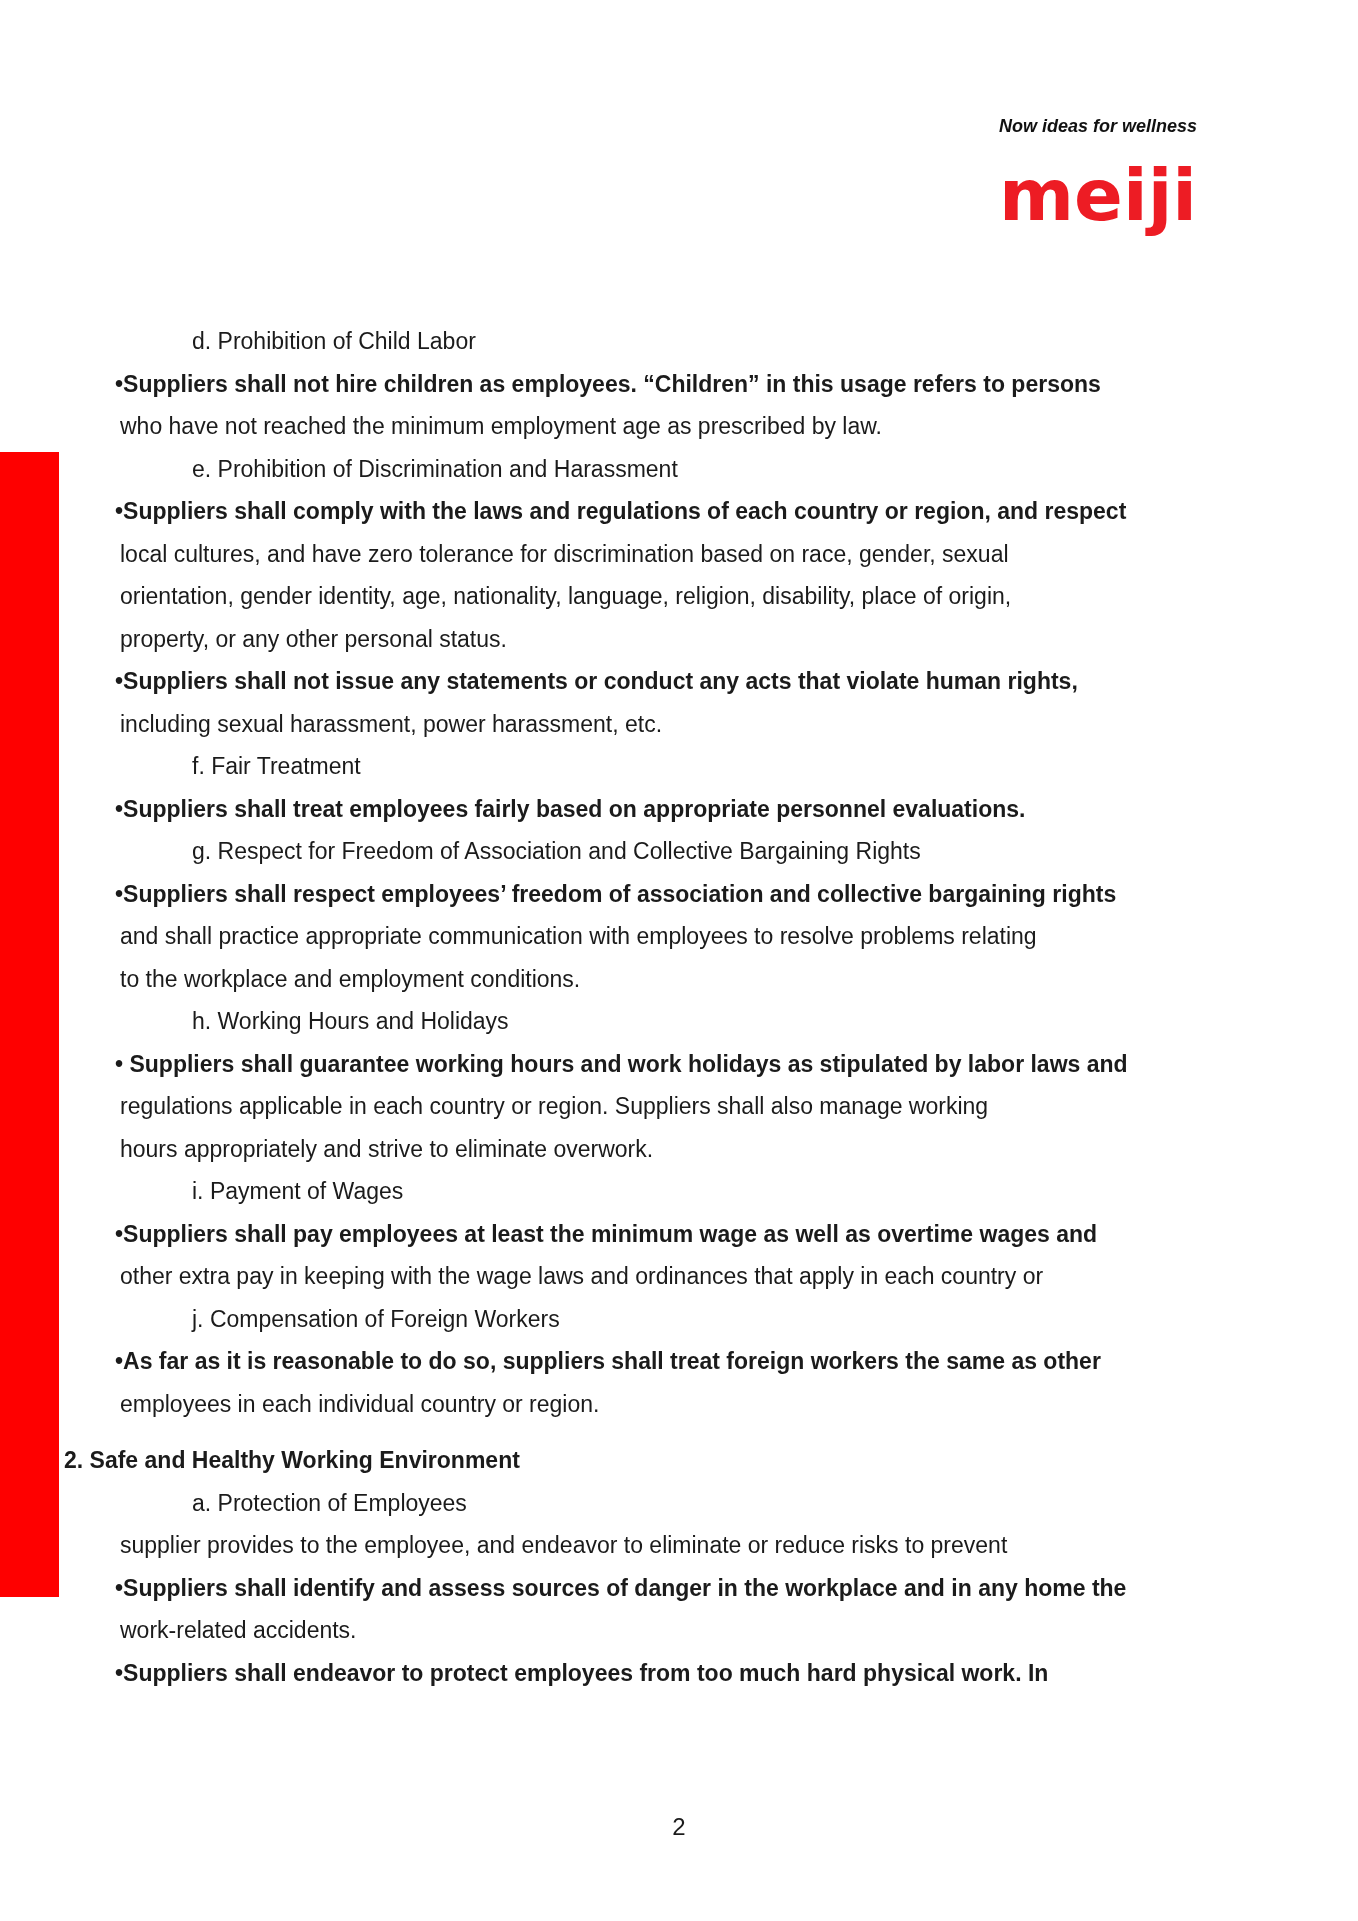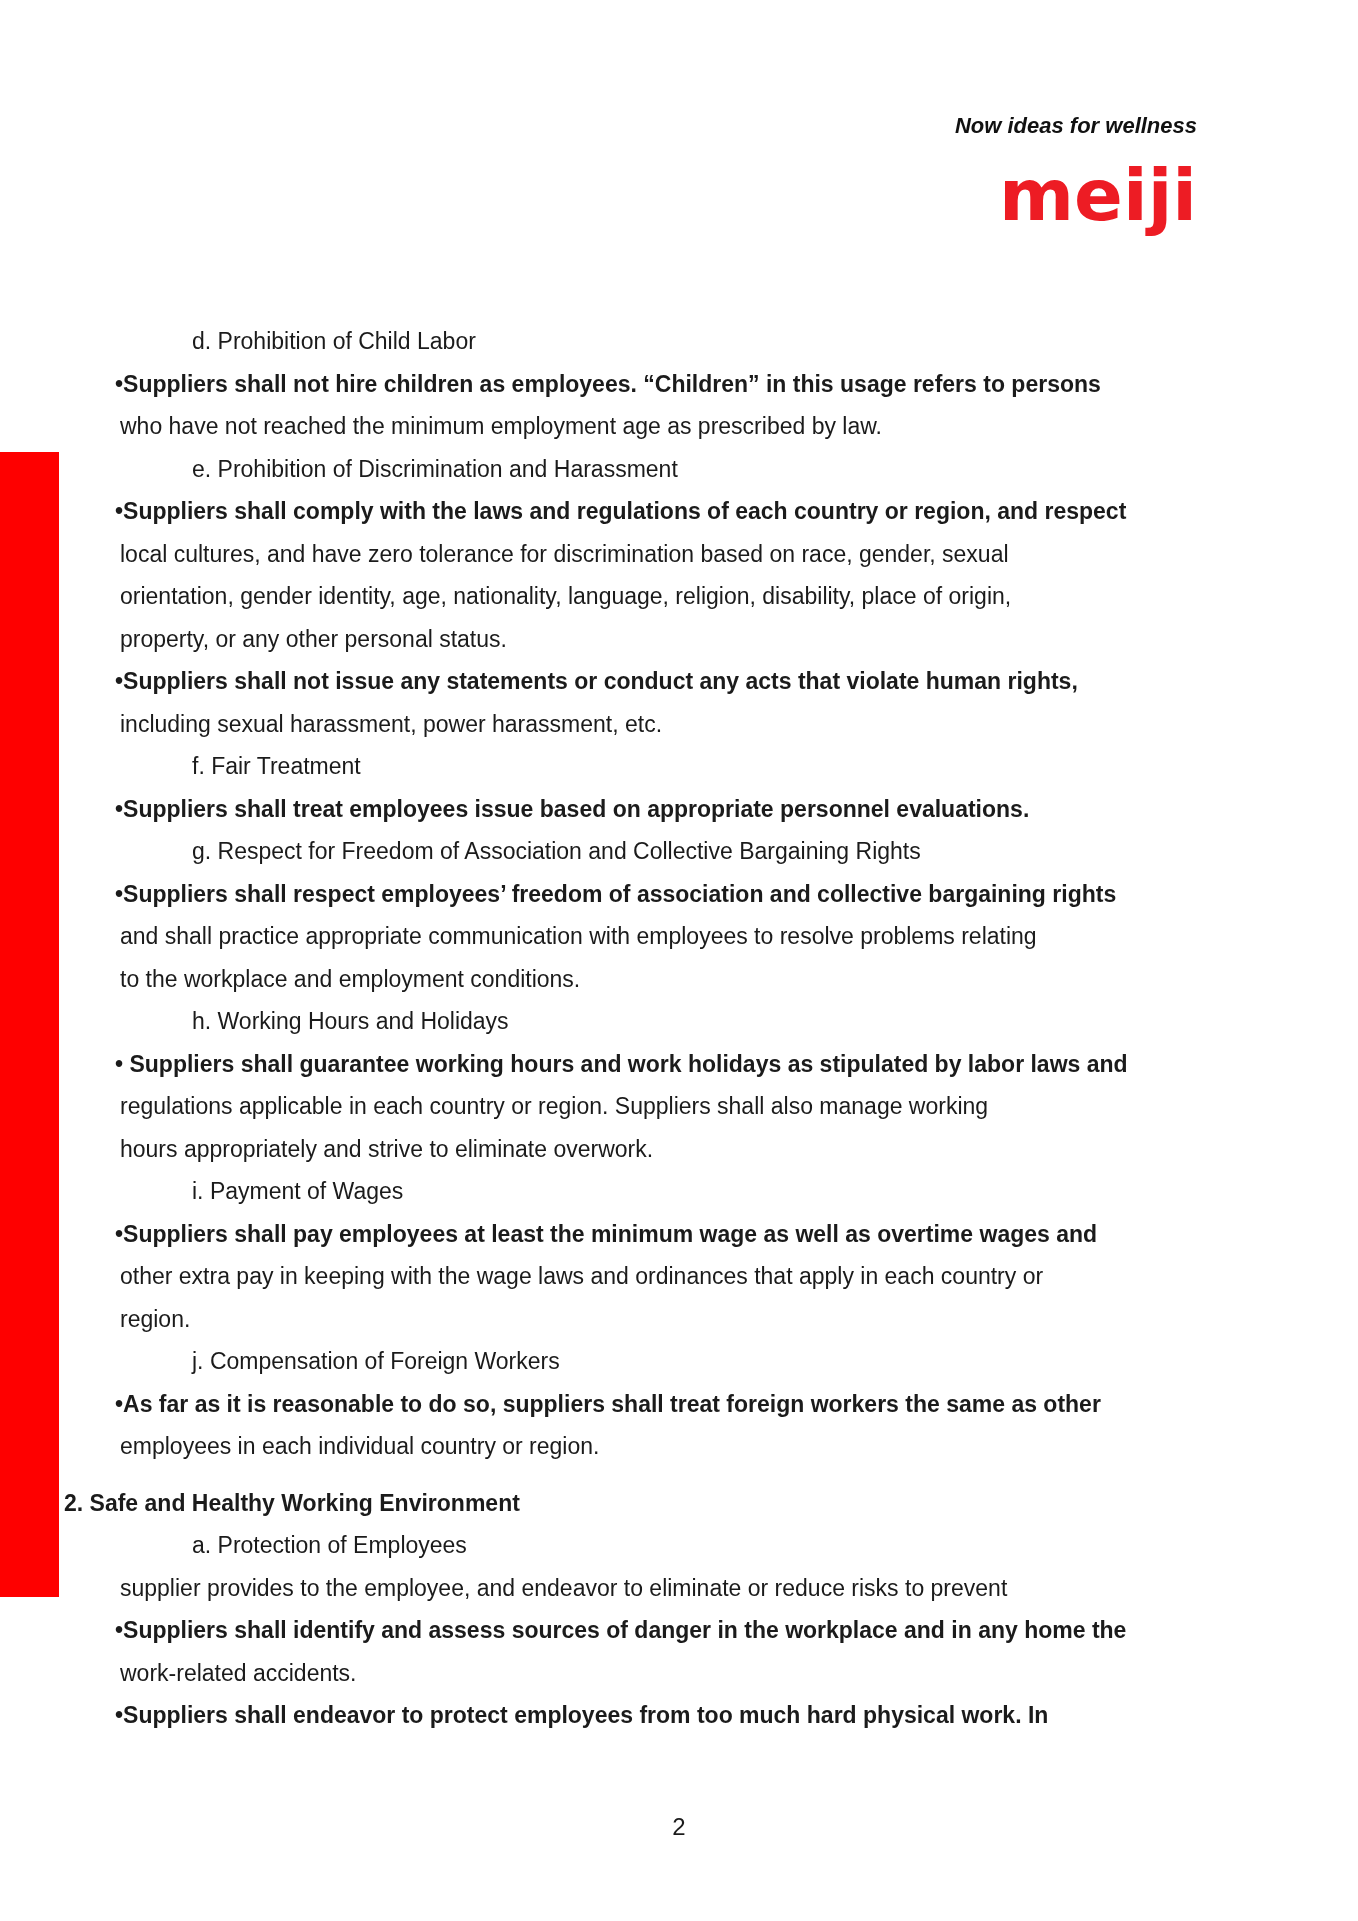--- a/index.html
+++ b/index.html
@@ -22,21 +22,21 @@
     width: 59px;
     height: 1145px;
     background: #fe0000;
   }
 
   
   .brand-tagline {
     position: absolute;
     top: 112px;
     right: 161px;
-    font-size: 22px;
+    font-size: 18px;
     line-height: 28px;
     font-weight: bold;
     font-style: italic;
     color: #111;
     white-space: nowrap;
   }
   .brand-logo {
     position: absolute;
     top: 141px;
     right: 161px;
@@ -95,33 +95,32 @@
       <div class="line b">•Suppliers shall not hire children as employees. “Children” in this usage refers to persons</div>
       <div class="line c">who have not reached the minimum employment age as prescribed by law.</div>
       <div class="line h2">e. Prohibition of Discrimination and Harassment</div>
       <div class="line b">•Suppliers shall comply with the laws and regulations of each country or region, and respect</div>
       <div class="line c">local cultures, and have zero tolerance for discrimination based on race, gender, sexual</div>
       <div class="line c">orientation, gender identity, age, nationality, language, religion, disability, place of origin,</div>
       <div class="line c">property, or any other personal status.</div>
       <div class="line b">•Suppliers shall not issue any statements or conduct any acts that violate human rights,</div>
       <div class="line c">including sexual harassment, power harassment, etc.</div>
       <div class="line h2">f. Fair Treatment</div>
-      <div class="line b">•Suppliers shall treat employees issue based on appropriate personnel evaluations.</div>
+      <div class="line b">•Suppliers shall treat employees fairly based on appropriate personnel evaluations.</div>
       <div class="line h2">g. Respect for Freedom of Association and Collective Bargaining Rights</div>
       <div class="line b">•Suppliers shall respect employees’ freedom of association and collective bargaining rights</div>
       <div class="line c">and shall practice appropriate communication with employees to resolve problems relating</div>
       <div class="line c">to the workplace and employment conditions.</div>
       <div class="line h2">h. Working Hours and Holidays</div>
       <div class="line b">• Suppliers shall guarantee working hours and work holidays as stipulated by labor laws and</div>
       <div class="line c">regulations applicable in each country or region. Suppliers shall also manage working</div>
       <div class="line c">hours appropriately and strive to eliminate overwork.</div>
       <div class="line h2">i. Payment of Wages</div>
       <div class="line b">•Suppliers shall pay employees at least the minimum wage as well as overtime wages and</div>
       <div class="line c">other extra pay in keeping with the wage laws and ordinances that apply in each country or</div>
-      <div class="line c">region.</div>
       <div class="line h2">j. Compensation of Foreign Workers</div>
       <div class="line b">•As far as it is reasonable to do so, suppliers shall treat foreign workers the same as other</div>
       <div class="line c">employees in each individual country or region.</div>
       <div class="line gap"></div>
       <div class="line h1">2. Safe and Healthy Working Environment</div>
       <div class="line h2">a. Protection of Employees</div>
       <div class="line c">supplier provides to the employee, and endeavor to eliminate or reduce risks to prevent</div>
       <div class="line b">•Suppliers shall identify and assess sources of danger in the workplace and in any home the</div>
       <div class="line c">work-related accidents.</div>
       <div class="line b">•Suppliers shall endeavor to protect employees from too much hard physical work. In</div>

